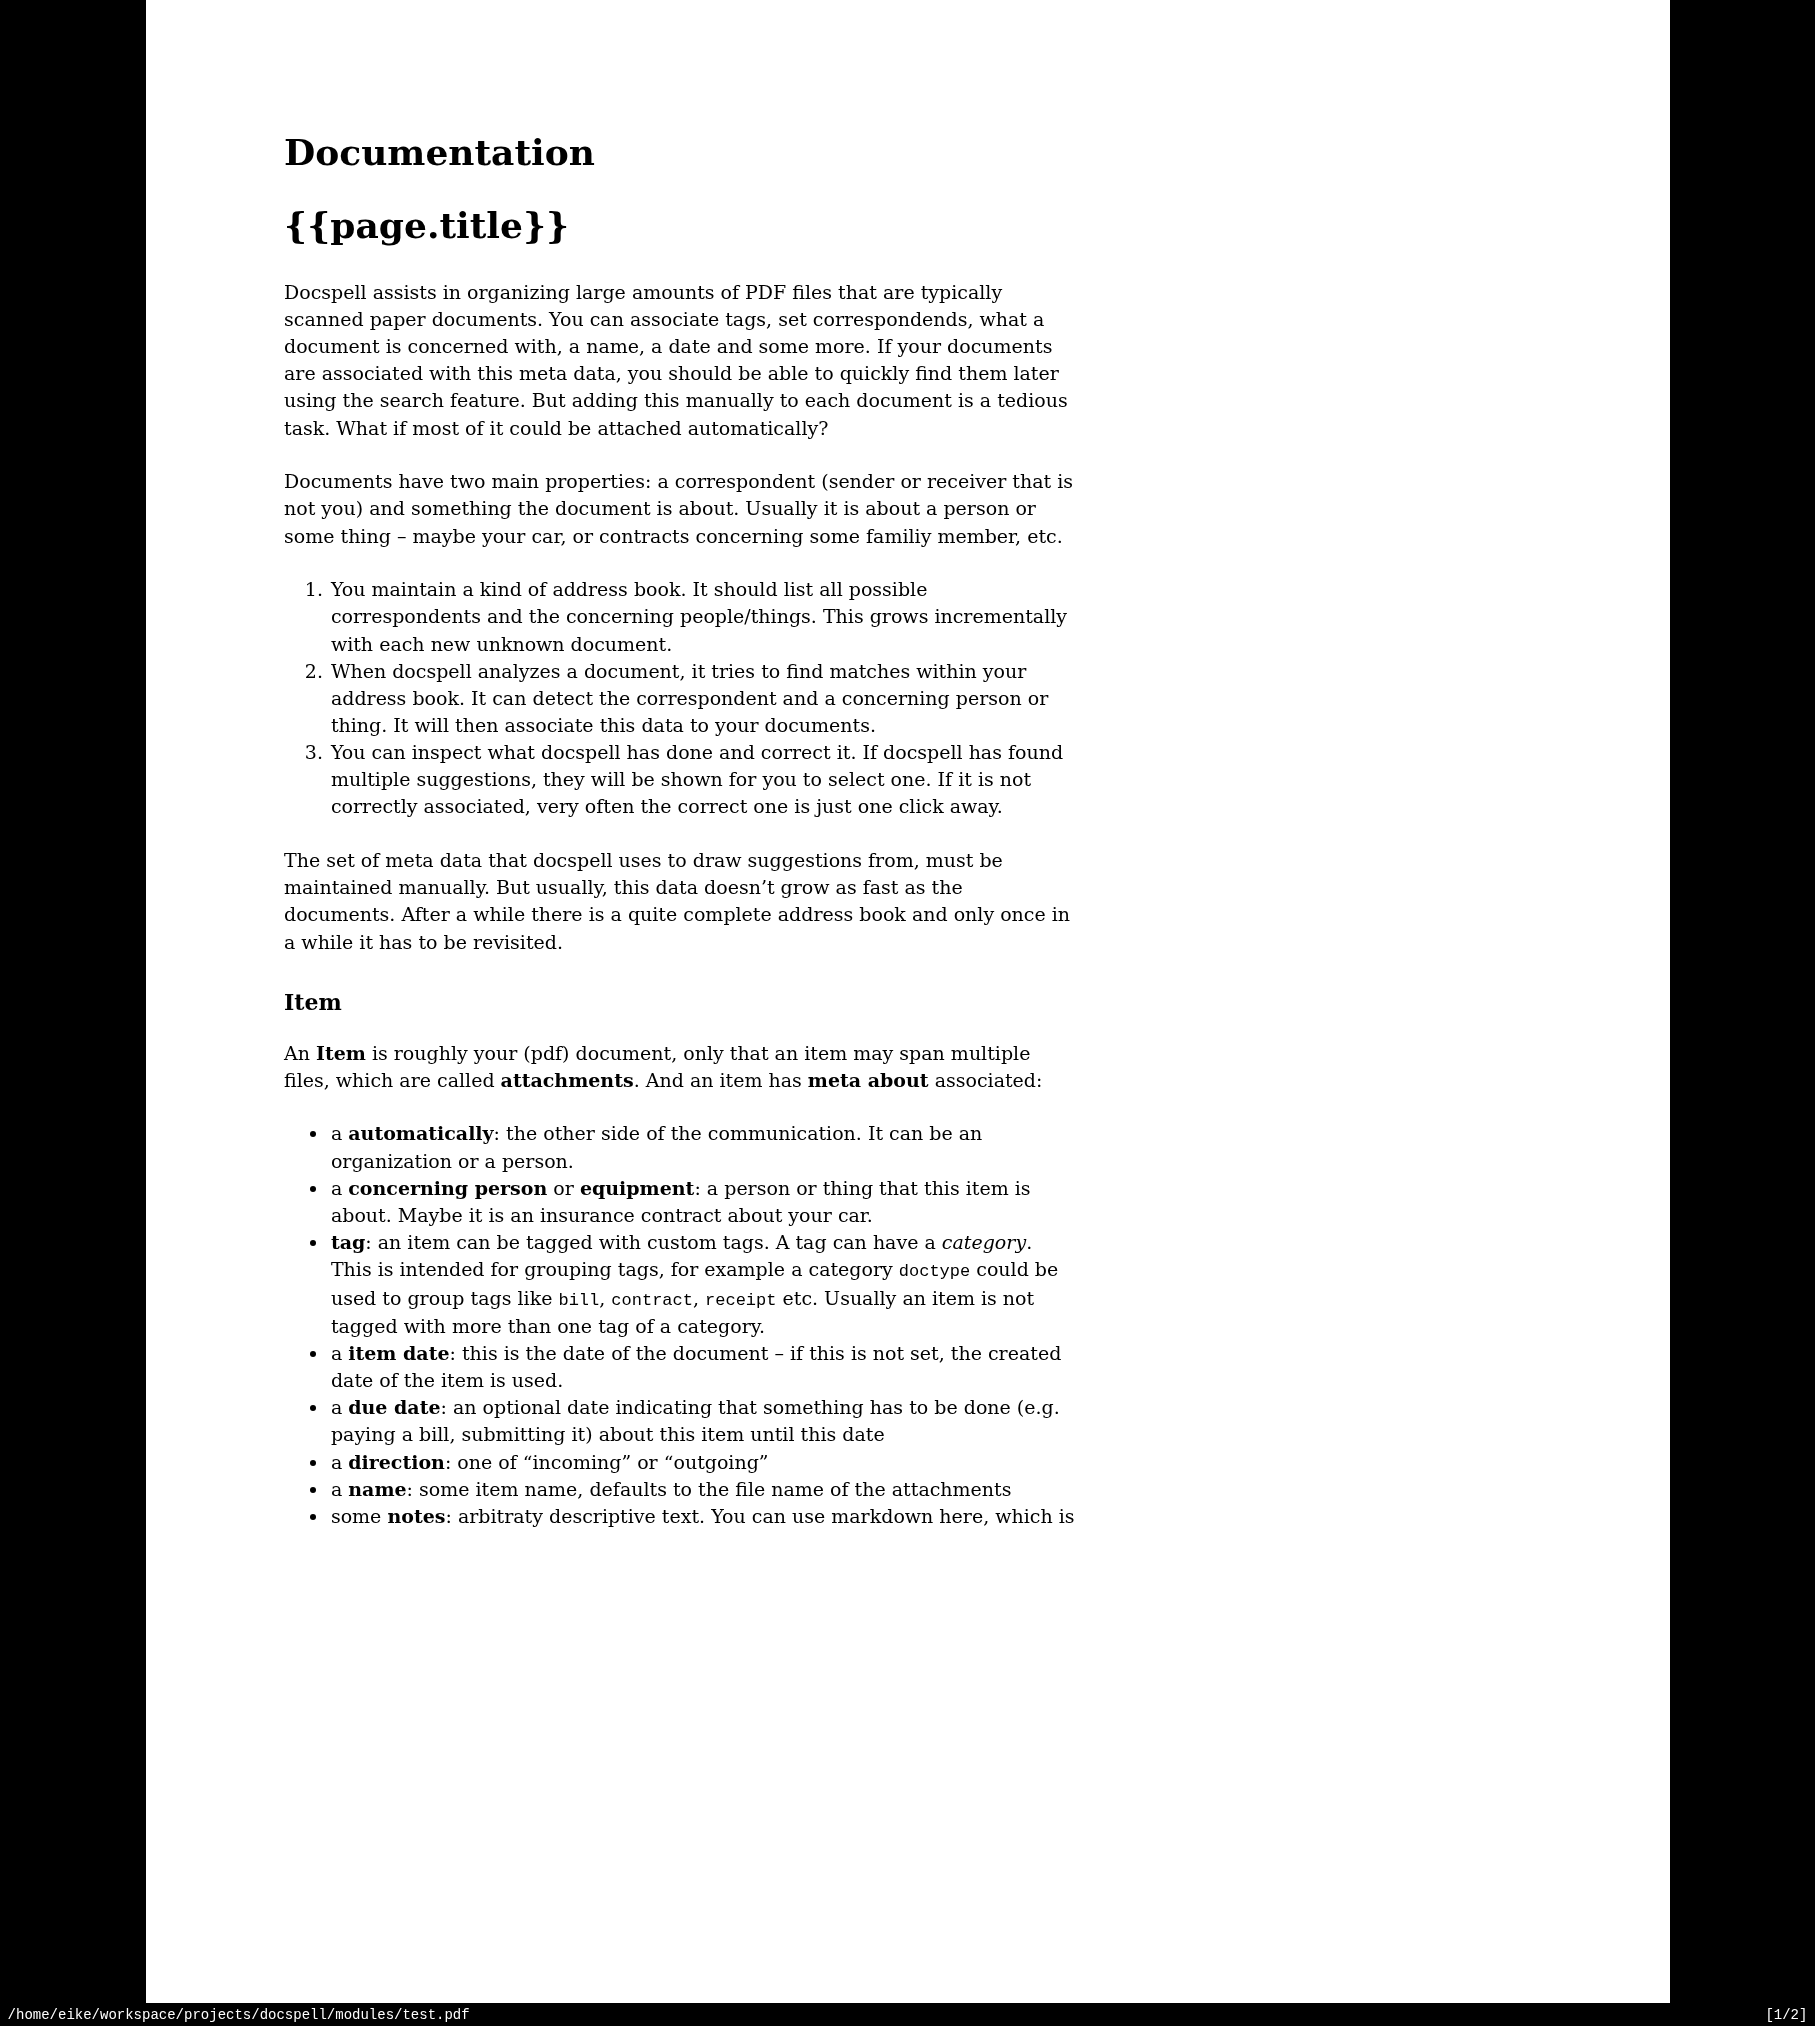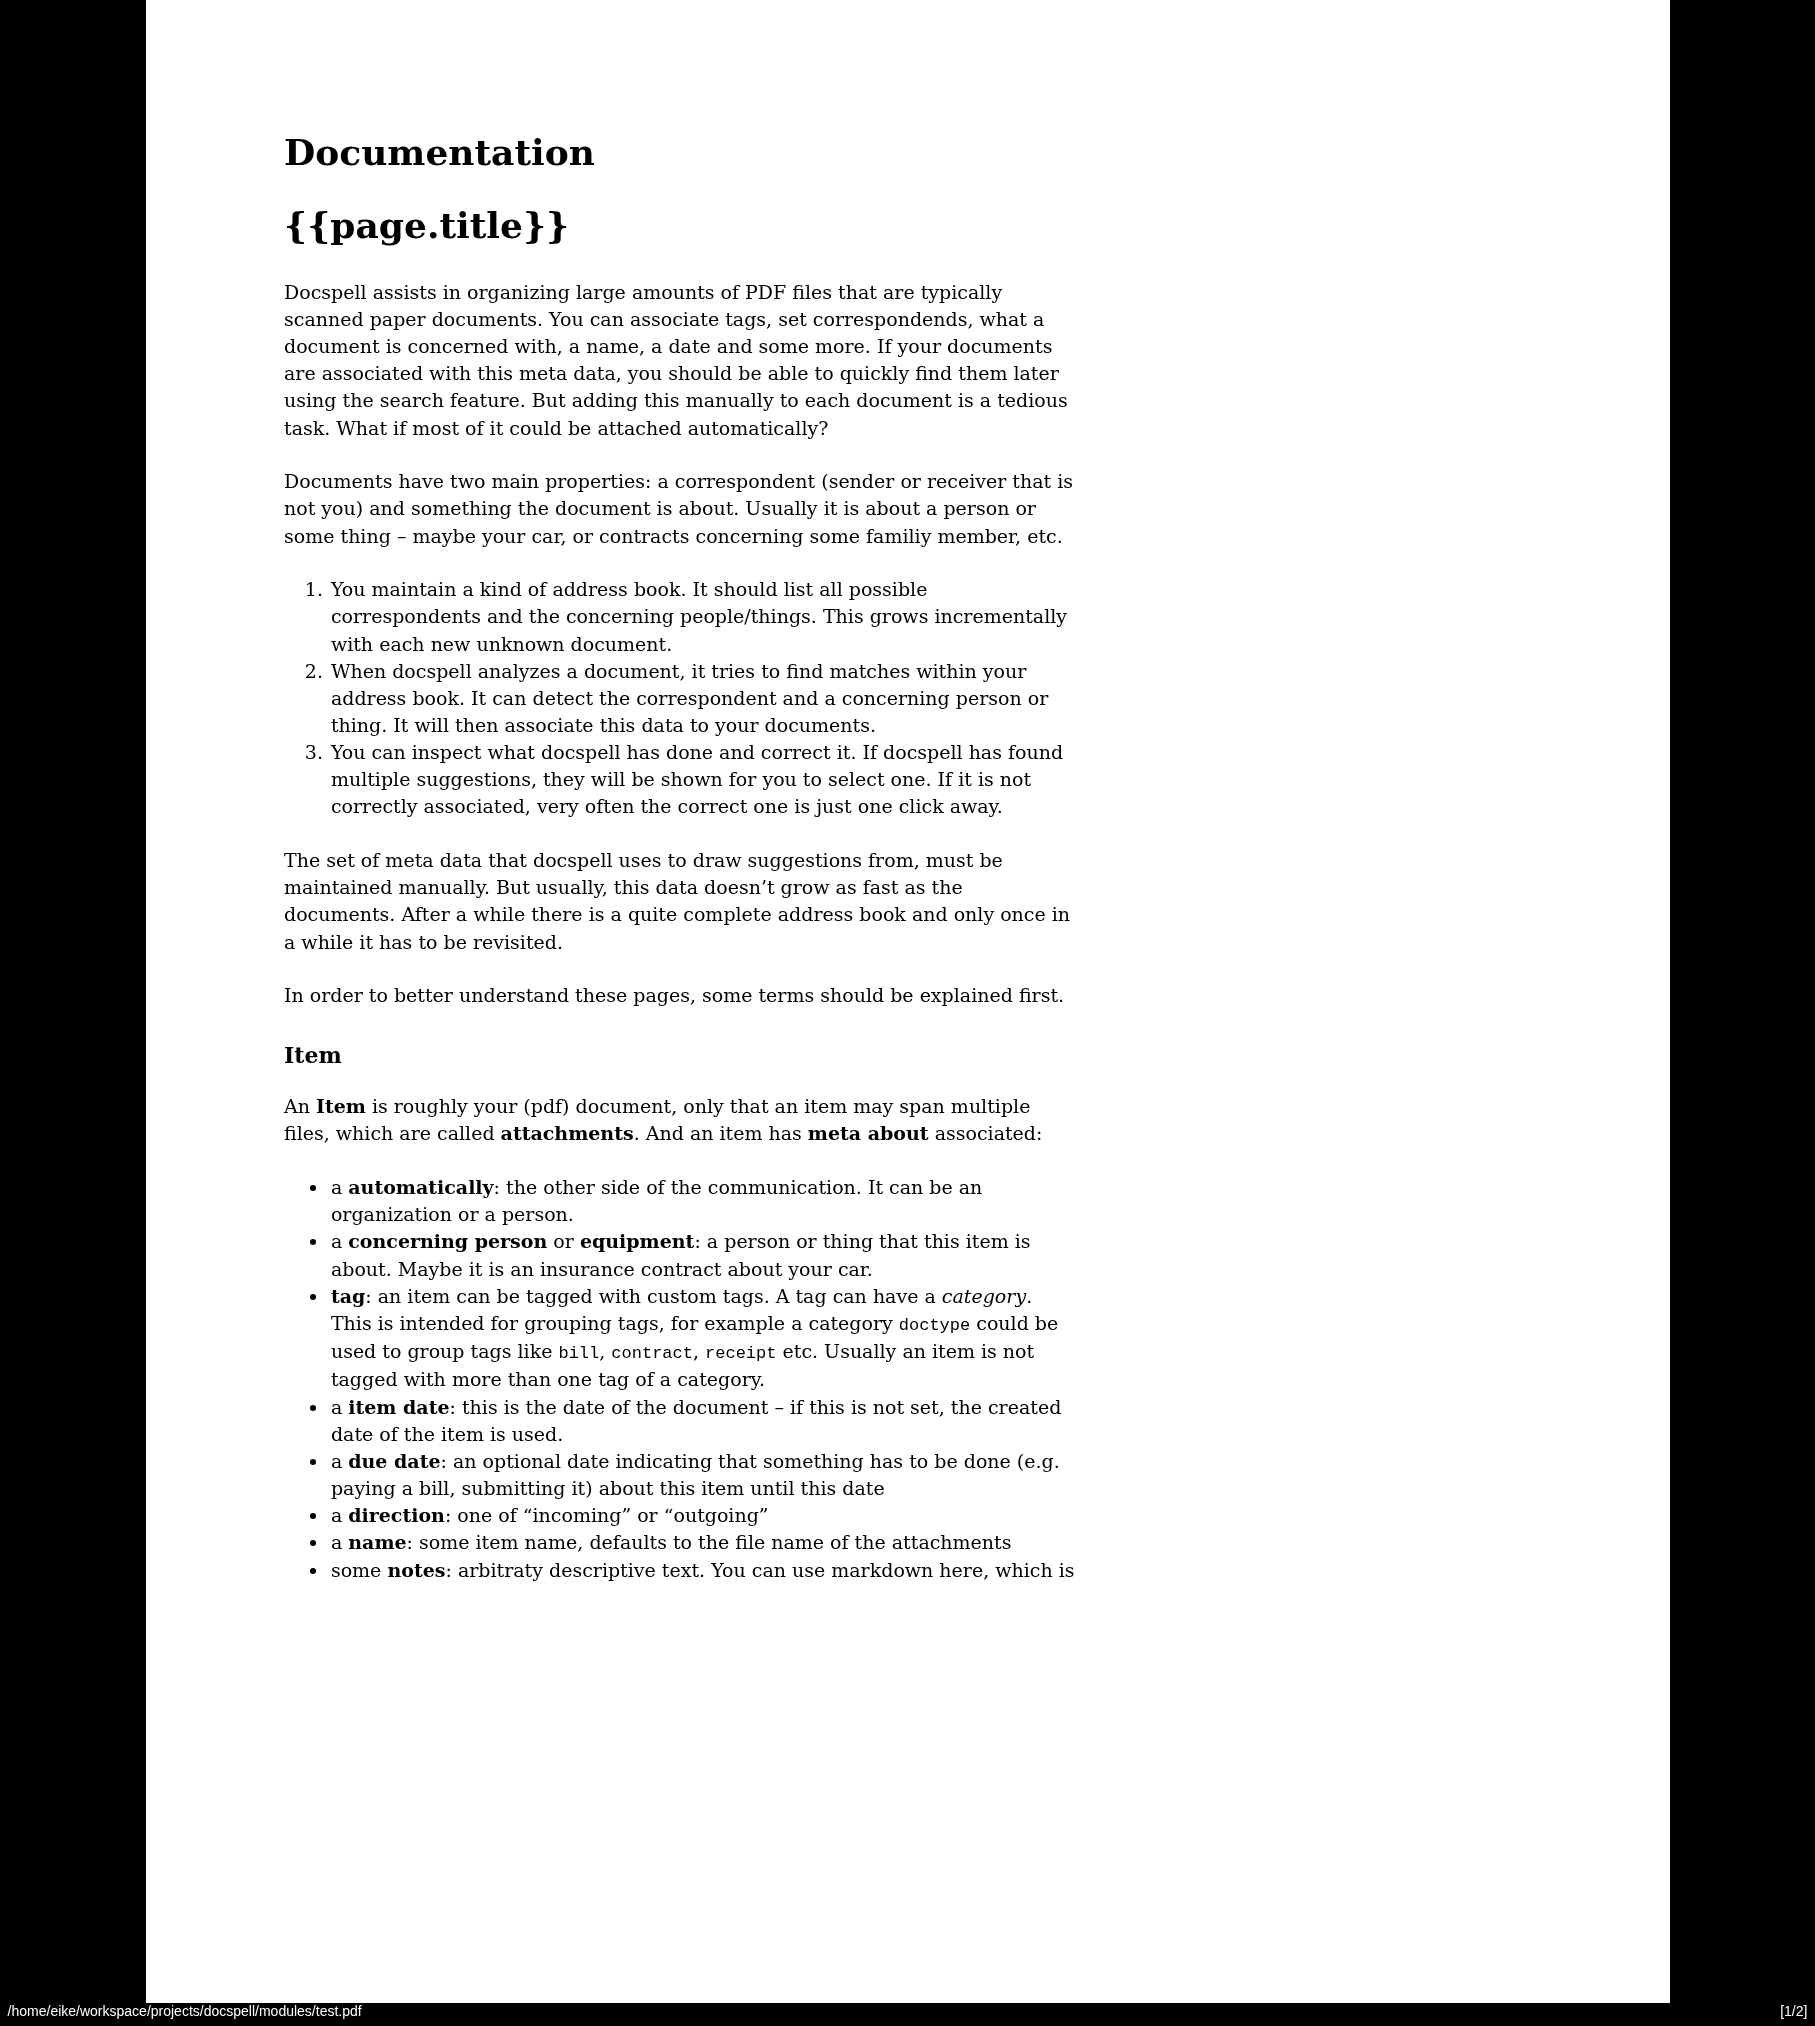--- a/index.html
+++ b/index.html
@@ -57,23 +57,24 @@
   }
   .doc-content strong{font-weight:bold;}
   .doc-content em{}
   .statusbar{
     position:absolute;
     left:0;bottom:0;
     width:100%;
     height:23px;
     background:#000000;
     color:#ffffff;
-    font-family:Liberation Sans, sans-serif;
+    font-family:Liberation Mono, monospace;
     font-size:14px;
     display:flex;
+    align-items:center;
     justify-content:space-between;
     padding:0 7.6px;
     box-sizing:border-box;
     white-space:nowrap;
     gap:12px;
   }
 </style>
 </head>
 <body>
 
@@ -82,21 +83,20 @@
       <h1><span>Documentation</span></h1>
       <h1><span>{{page.title}}</span></h1>
       <p><span>Docspell assists in organizing large amounts of PDF files that are typically scanned paper documents. You can associate tags, set correspondends, what a document is concerned with, a name, a date and some more. If your documents are associated with this meta data, you should be able to quickly find them later using the search feature. But adding this manually to each document is a tedious task. What if most of it could be attached automatically?</span></p>
       <p><span>Documents have two main properties: a correspondent (sender or receiver that is not you) and something the document is about. Usually it is about a person or some thing – maybe your car, or contracts concerning some familiy member, etc.</span></p>
       <ol>
         <li><span>You maintain a kind of address book. It should list all possible correspondents and the concerning people/things. This grows incrementally with each new unknown document.</span></li>
         <li><span>When docspell analyzes a document, it tries to find matches within your address book. It can detect the correspondent and a concerning person or thing. It will then associate this data to your documents.</span></li>
         <li><span>You can inspect what docspell has done and correct it. If docspell has found multiple suggestions, they will be shown for you to select one. If it is not correctly associated, very often the correct one is just one click away.</span></li>
       </ol>
       <p><span>The set of meta data that docspell uses to draw suggestions from, must be maintained manually. But usually, this data doesn’t grow as fast as the documents. After a while there is a quite complete address book and only once in a while it has to be revisited.</span></p>
-      <p><span>In order to better understand these pages, some terms should be explained first.</span></p>
       <h3><span>Item</span></h3>
       <p><span>An </span><strong>Item</strong><span> is roughly your (pdf) document, only that an item may span multiple files, which are called </span><strong>attachments</strong><span>. And an item has </span><strong>meta about</strong><span> associated:</span></p>
       <ul>
         <li><span>a </span><strong>automatically</strong><span>: the other side of the communication. It can be an organization or a person.</span></li>
         <li><span>a </span><strong>concerning person</strong><span> or </span><strong>equipment</strong><span>: a person or thing that this item is about. Maybe it is an insurance contract about your car.</span></li>
         <li><strong>tag</strong><span>: an item can be tagged with custom tags. A tag can have a </span><em>category</em><span>. This is intended for grouping tags, for example a category </span><code>doctype</code><span> could be used to group tags like </span><code>bill</code><span>, </span><code>contract</code><span>, </span><code>receipt</code><span> etc. Usually an item is not tagged with more than one tag of a category.</span></li>
         <li><span>a </span><strong>item date</strong><span>: this is the date of the document – if this is not set, the created date of the item is used.</span></li>
         <li><span>a </span><strong>due date</strong><span>: an optional date indicating that something has to be done (e.g. paying a bill, submitting it) about this item until this date</span></li>
         <li><span>a </span><strong>direction</strong><span>: one of “incoming” or “outgoing”</span></li>
         <li><span>a </span><strong>name</strong><span>: some item name, defaults to the file name of the attachments</span></li>

